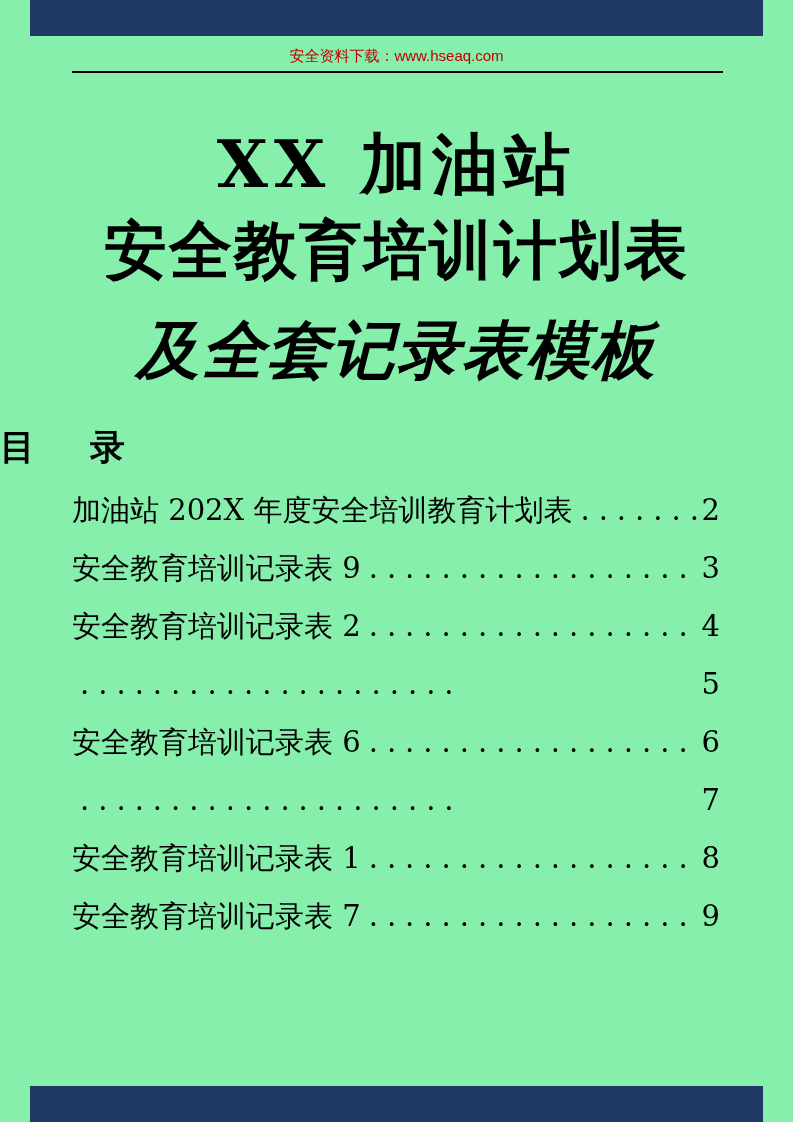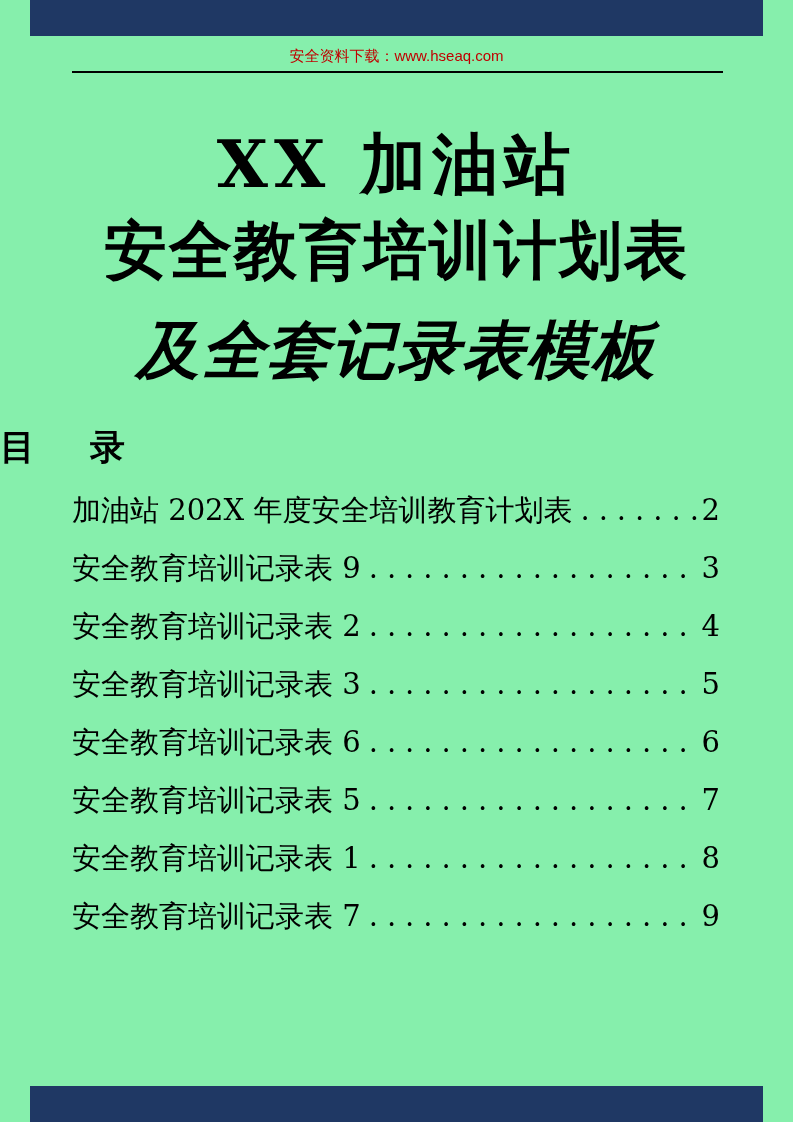--- a/index.html
+++ b/index.html
@@ -114,33 +114,31 @@
       <span class="toc-page">3</span>
     </div>
 
     <div class="toc-row">
       <span class="toc-label">安全教育培训记录表 2</span>
       <span class="toc-dots">.....................</span>
       <span class="toc-page">4</span>
     </div>
 
     <div class="toc-row">
-      <span class="toc-label">安全教育培训记录表 3</span>
       <span class="toc-dots">.....................</span>
       <span class="toc-page">5</span>
     </div>
 
     <div class="toc-row">
       <span class="toc-label">安全教育培训记录表 6</span>
       <span class="toc-dots">.....................</span>
       <span class="toc-page">6</span>
     </div>
 
     <div class="toc-row">
-      <span class="toc-label">安全教育培训记录表 5</span>
       <span class="toc-dots">.....................</span>
       <span class="toc-page">7</span>
     </div>
 
     <div class="toc-row">
       <span class="toc-label">安全教育培训记录表 1</span>
       <span class="toc-dots">.....................</span>
       <span class="toc-page">8</span>
     </div>
 

